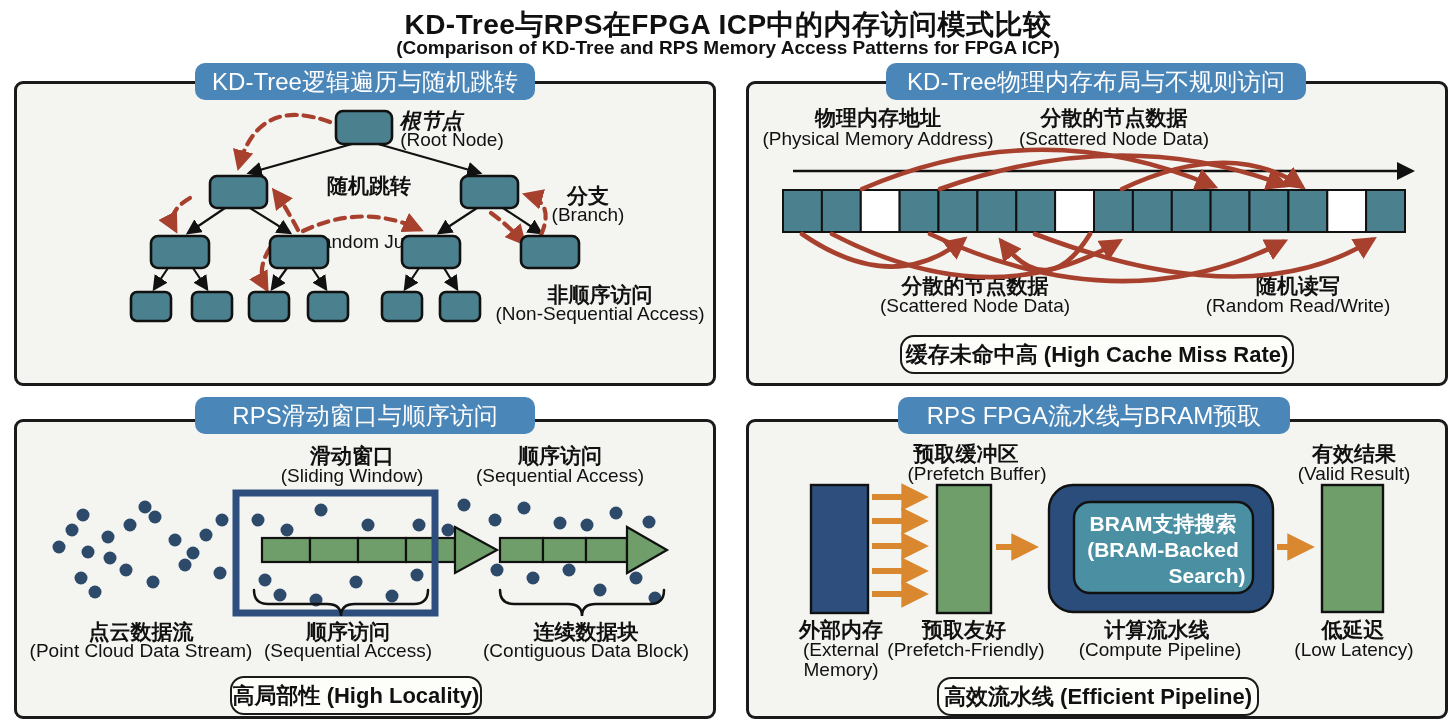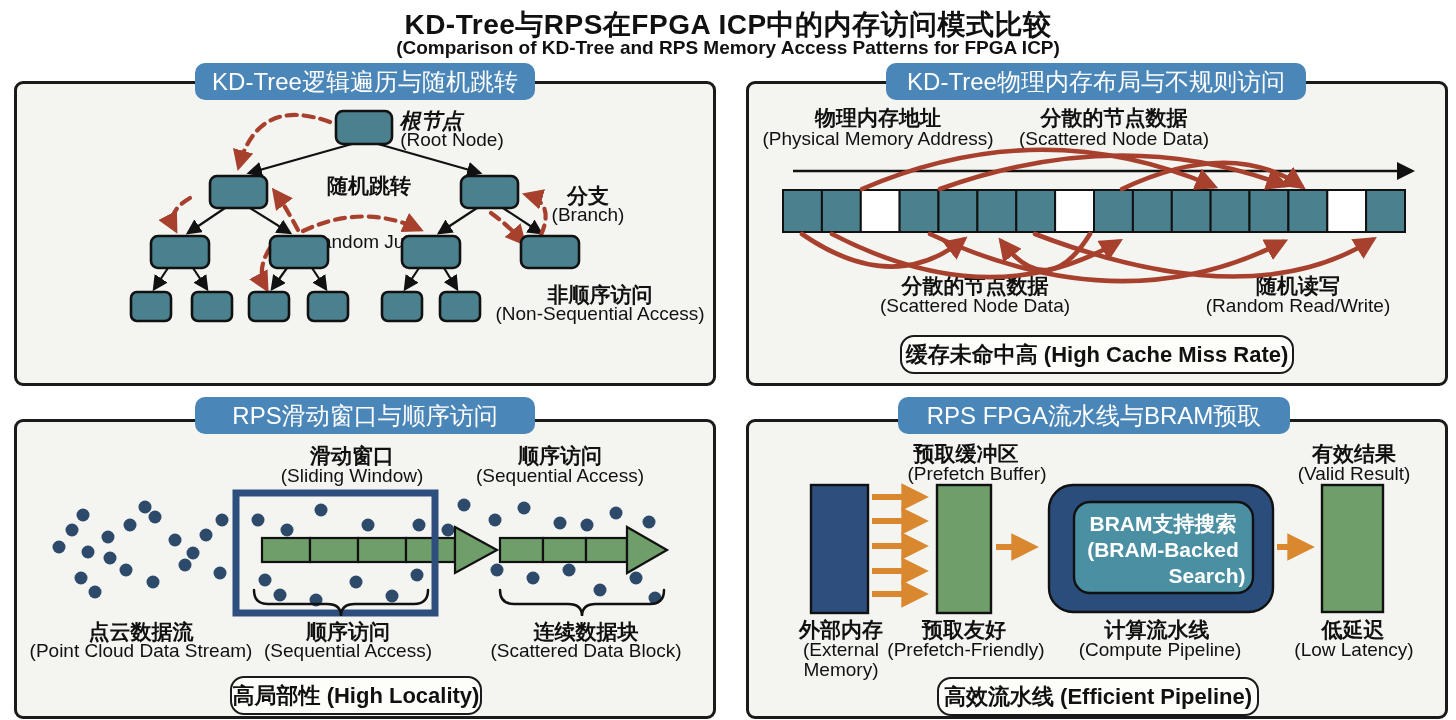--- a/index.html
+++ b/index.html
@@ -230,21 +230,21 @@
 
   <div class="abs ctr label-zh" style="left:352px;top:446px;">滑动窗口</div>
   <div class="abs ctr label-en" style="left:352px;top:467px;">(Sliding Window)</div>
   <div class="abs ctr label-zh" style="left:560px;top:446px;">顺序访问</div>
   <div class="abs ctr label-en" style="left:560px;top:467px;">(Sequential Access)</div>
   <div class="abs ctr label-zh" style="left:141px;top:622px;">点云数据流</div>
   <div class="abs ctr label-en" style="left:141px;top:642px;">(Point Cloud Data Stream)</div>
   <div class="abs ctr label-zh" style="left:348px;top:622px;">顺序访问</div>
   <div class="abs ctr label-en" style="left:348px;top:642px;">(Sequential Access)</div>
   <div class="abs ctr label-zh" style="left:586px;top:622px;">连续数据块</div>
-  <div class="abs ctr label-en" style="left:586px;top:642px;">(Scattered Data Block)</div>
+  <div class="abs ctr label-en" style="left:586px;top:642px;">(Contiguous Data Block)</div>
   <div class="badge" style="left:230px;top:676px;width:248px;height:35px;">高局部性 (High Locality)</div>
 
   <div class="abs ctr label-zh" style="left:966px;top:444px;">预取缓冲区</div>
   <div class="abs ctr label-en" style="left:966px;top:465px;margin-left:11px;">(Prefetch Buffer)</div>
   <div class="abs ctr label-zh" style="left:1354px;top:444px;">有效结果</div>
   <div class="abs ctr label-en" style="left:1354px;top:465px;">(Valid Result)</div>
   <div class="abs ctr bram-txt" style="left:1163px;top:511px;z-index:6;">BRAM支持搜索</div>
   <div class="abs ctr bram-txt" style="left:1163px;top:537px;z-index:6;">(BRAM-Backed</div>
   <div class="abs ctr bram-txt" style="left:1163px;top:563px;z-index:6;margin-left:44px;">Search)</div>
   <div class="abs ctr label-zh" style="left:841px;top:620px;">外部内存</div>

